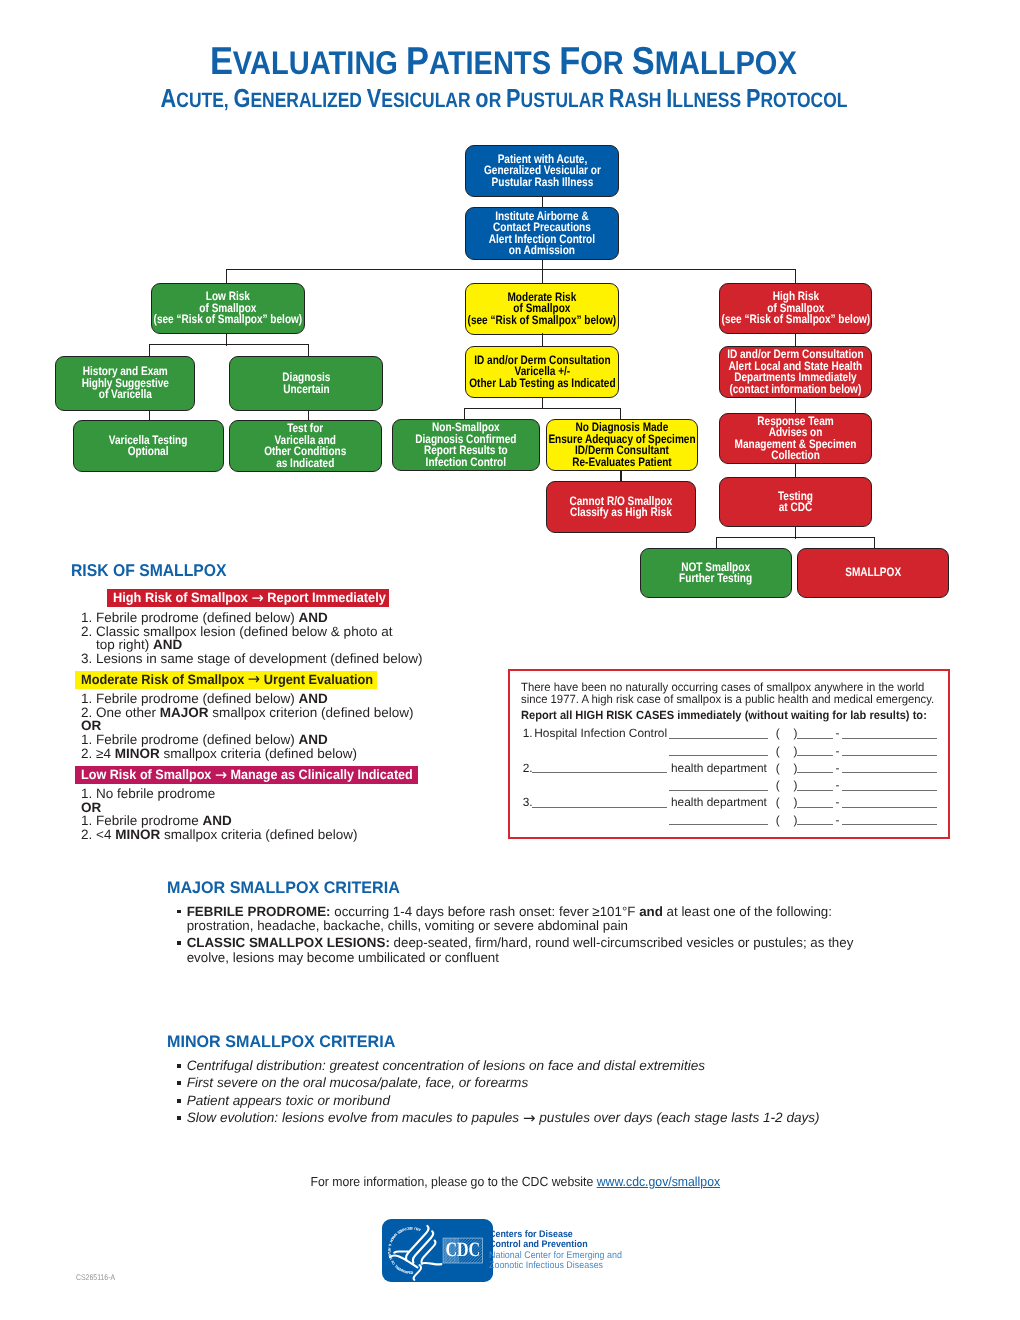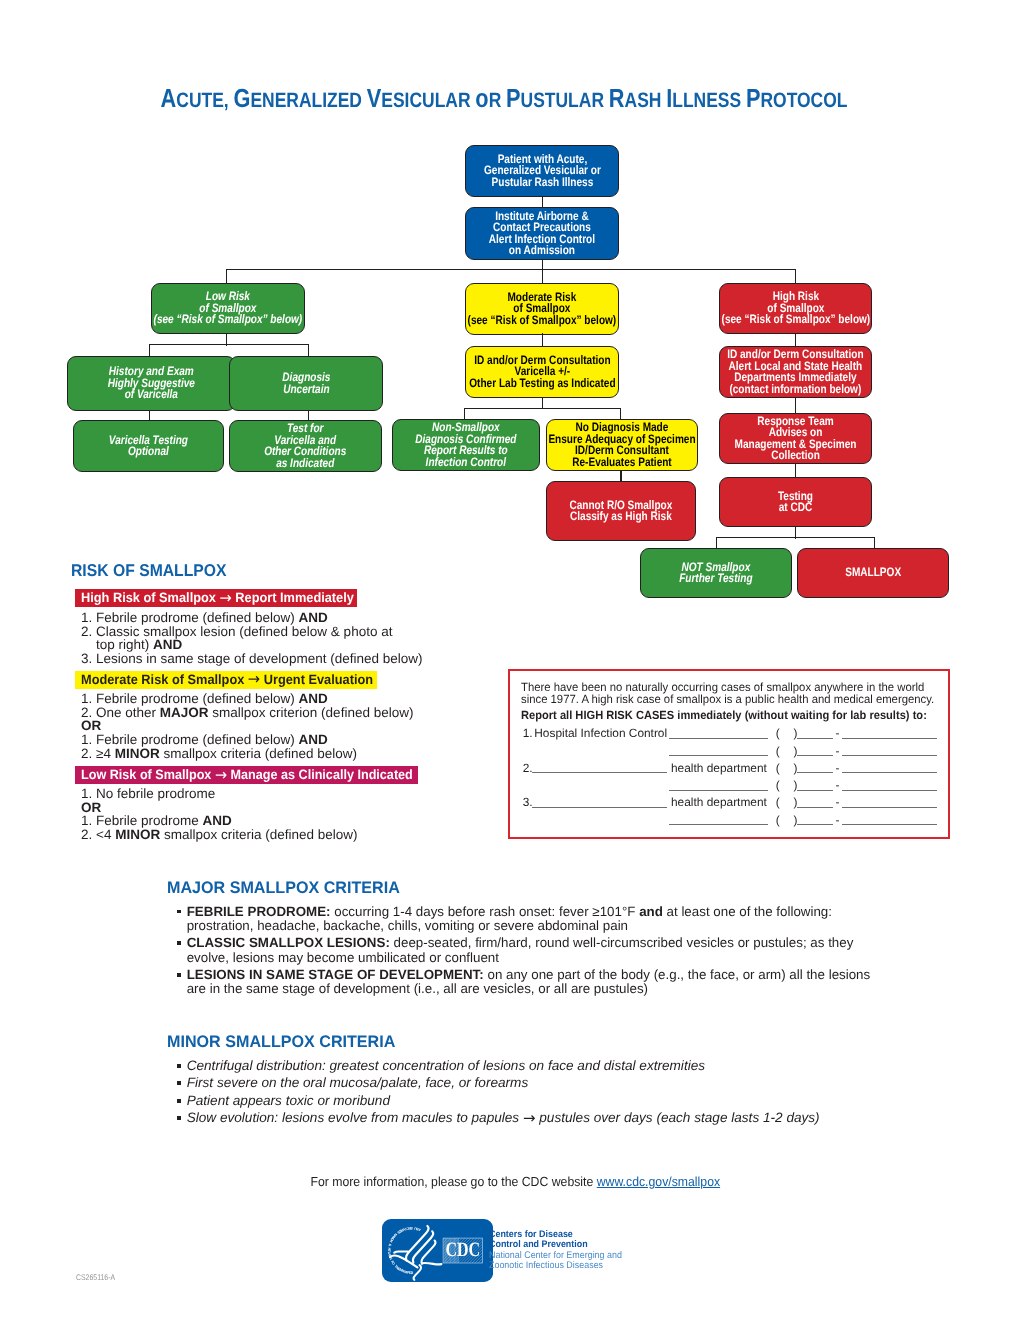--- a/index.html
+++ b/index.html
@@ -18,35 +18,35 @@
   #doc-subtitle .sc{display:inline-block;transform:scaleX(.8355);transform-origin:center;}
   #doc-subtitle .c{font-size:26px;}
 
   
   .fbox{position:absolute;box-sizing:border-box;border:1.5px solid #231f20;border-radius:9px;
         display:flex;align-items:center;justify-content:center;}
   .fbox .tx{font-weight:bold;font-size:12.3px;line-height:11.5px;text-align:center;
         transform:scaleX(.818);transform-origin:center;white-space:nowrap;}
   .fbox .tx span{display:block;}
   .fbox.blue{background:#005ba8;color:#fff;}
-  .fbox.green{background:#36963e;color:#fff;font-style:italic;}
+  .fbox.green{background:#36963e;color:#fff;}
   .fbox.red{background:#d2242c;color:#fff;}
   .fbox.yellow{background:#fff200;color:#000;}
   .conn{position:absolute;background:#231f20;}
 
   
   #risk-heading{position:absolute;left:71px;top:561px;color:#1061a8;
       font-weight:bold;font-size:17.1px;white-space:nowrap;
       transform:scaleX(.92);transform-origin:left center;}
   .band{position:absolute;box-sizing:border-box;height:18px;overflow:hidden;}
   .band .bt{position:absolute;left:6px;top:2.2px;font-weight:bold;font-size:13.6px;
       line-height:13.6px;white-space:nowrap;transform:scaleX(.94);transform-origin:left top;}
   .band .arr{font-family:"DejaVu Sans",sans-serif;font-size:15.6px;line-height:0;
       font-weight:normal;position:relative;top:.5px;}
-  .band.red{background:#cc1b2d;color:#fff;}
+  .band.red{background:#cc1b2d;color:#fff;margin-left:32px;}
   .band.yellow{background:#fff200;color:#231f20;}
   .band.green{background:#be185d;color:#fff;}
   .band.green .bt{transform:scaleX(.928);}
   .rlines{position:absolute;left:81px;font-size:13.5px;line-height:13.6px;color:#231f20;}
   .rlines div{white-space:pre;}
   .rlines b{font-weight:bold;}
 
   
   #contact-box{position:absolute;left:508px;top:669px;width:442px;height:170px;
       box-sizing:border-box;border:2px solid #d7262e;background:#fff;}
@@ -83,20 +83,21 @@
   #cdc-logo svg{position:absolute;left:0;top:0;}
   #cdc-logo .tag{position:absolute;left:107px;top:10.8px;}
   #cdc-logo .tag div{transform:scaleX(.93);transform-origin:left center;white-space:nowrap;}
   #cdc-logo .tag .b{color:#0e54a4;font-weight:bold;font-size:9.6px;line-height:10.4px;}
   #cdc-logo .tag .n{color:#4a8bcb;font-size:9.6px;line-height:10.4px;}
 </style>
 </head>
 <body>
 
 <div class="page">
+<div id="doc-title"><span class="sc"><span class="c">E</span><span>VALUATING </span><span class="c">P</span><span>ATIENTS </span><span class="c">F</span><span>OR </span><span class="c">S</span><span>MALLPOX</span></span></div>
 <div id="doc-subtitle"><span class="sc"><span class="c">A</span><span>CUTE, </span><span class="c">G</span><span>ENERALIZED </span><span class="c">V</span><span>ESICULAR </span><span class="c">o</span><span>R </span><span class="c">P</span><span>USTULAR </span><span class="c">R</span><span>ASH </span><span class="c">I</span><span>LLNESS </span><span class="c">P</span><span>ROTOCOL</span></span></div>
 <div>
 <div class="fbox blue" style="left:465px;top:145px;width:154px;height:52px">
         <div class="tx">
           <span>Patient with Acute,</span>
           <span>Generalized Vesicular or</span>
           <span>Pustular Rash Illness</span>
         </div>
       </div>
 <div class="fbox blue" style="left:465px;top:207px;width:154px;height:53px">
@@ -121,21 +122,21 @@
           <span>(see “Risk of Smallpox” below)</span>
         </div>
       </div>
 <div class="fbox red" style="left:719px;top:283px;width:153px;height:51px">
         <div class="tx">
           <span>High Risk</span>
           <span>of Smallpox</span>
           <span>(see “Risk of Smallpox” below)</span>
         </div>
       </div>
-<div class="fbox green" style="left:67px;top:356px;width:169px;height:55px">
+<div class="fbox green" style="left:55px;top:356px;width:140px;height:55px">
         <div class="tx">
           <span>History and Exam</span>
           <span>Highly Suggestive</span>
           <span>of Varicella</span>
         </div>
       </div>
 <div class="fbox green" style="left:229px;top:356px;width:154px;height:55px">
         <div class="tx">
           <span>Diagnosis</span>
           <span>Uncertain</span>
@@ -187,21 +188,21 @@
         </div>
       </div>
 <div class="fbox red" style="left:719px;top:413px;width:153px;height:51px">
         <div class="tx">
           <span>Response Team</span>
           <span>Advises on</span>
           <span>Management &amp; Specimen</span>
           <span>Collection</span>
         </div>
       </div>
-<div class="fbox red" style="left:546px;top:481px;width:150px;height:60px">
+<div class="fbox red" style="left:546px;top:481px;width:150px;height:52px">
         <div class="tx">
           <span>Cannot R/O Smallpox</span>
           <span>Classify as High Risk</span>
         </div>
       </div>
 <div class="fbox red" style="left:719px;top:477px;width:153px;height:50px">
         <div class="tx">
           <span>Testing</span>
           <span>at CDC</span>
         </div>
@@ -329,21 +330,20 @@
         <span class="lbl" style="left:270.7px">)</span>
         <span class="lbl" style="left:312.7px">-</span>
         <span class="ln" style="left:319.6px;width:94.5px"></span>
       </div>
 </div>
 <div>
 <div class="crit-heading" style="left:167.1px;top:877.5px">MAJOR SMALLPOX CRITERIA</div>
 <div class="crit-list" id="major-list" style="left:176.8px;top:904.5px;width:704px">
 <div class="crit-item"><span class="bullet"></span><span><b>FEBRILE PRODROME:</b> occurring 1-4 days before rash onset: fever ≥101°F <b>and</b> at least one of the following: prostration, headache, backache, chills, vomiting or severe abdominal pain</span></div>
 <div class="crit-item"><span class="bullet"></span><span><b>CLASSIC SMALLPOX LESIONS:</b> deep-seated, firm/hard, round well-circumscribed vesicles or pustules; as they evolve, lesions may become umbilicated or confluent</span></div>
-<div class="crit-item"><span class="bullet"></span><span><b>LESIONS IN SAME STAGE OF DEVELOPMENT:</b> on any one part of the body (e.g., the face, or arm) all the lesions are in the same stage of development (i.e., all are vesicles, or all are pustules)</span></div>
 </div>
 </div>
 <div>
 <div class="crit-heading" style="left:167.1px;top:1032px">MINOR SMALLPOX CRITERIA</div>
 <div class="crit-list" id="minor-list" style="left:176.8px;top:1058.8px;width:760px">
 <div class="crit-item"><span class="bullet"></span><span>Centrifugal distribution: greatest concentration of lesions on face and distal extremities</span><span class="arr2"></span><span></span></div>
 <div class="crit-item"><span class="bullet"></span><span>First severe on the oral mucosa/palate, face, or forearms</span><span class="arr2"></span><span></span></div>
 <div class="crit-item"><span class="bullet"></span><span>Patient appears toxic or moribund</span><span class="arr2"></span><span></span></div>
 <div class="crit-item"><span class="bullet"></span><span>Slow evolution: lesions evolve from macules to papules </span><span class="arr2">→</span><span> pustules over days (each stage lasts 1-2 days)</span></div>
 </div>

